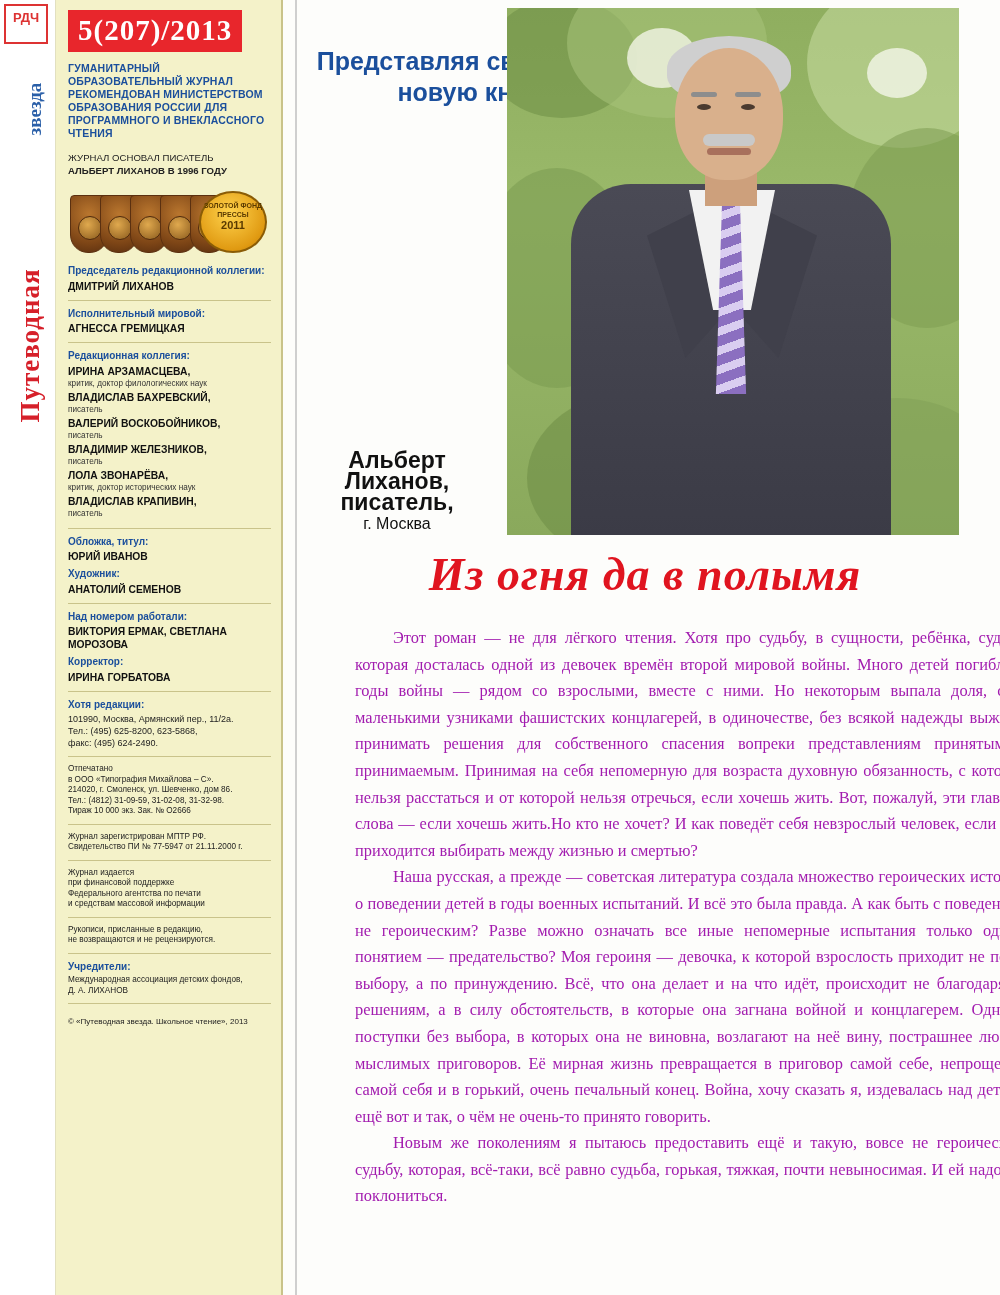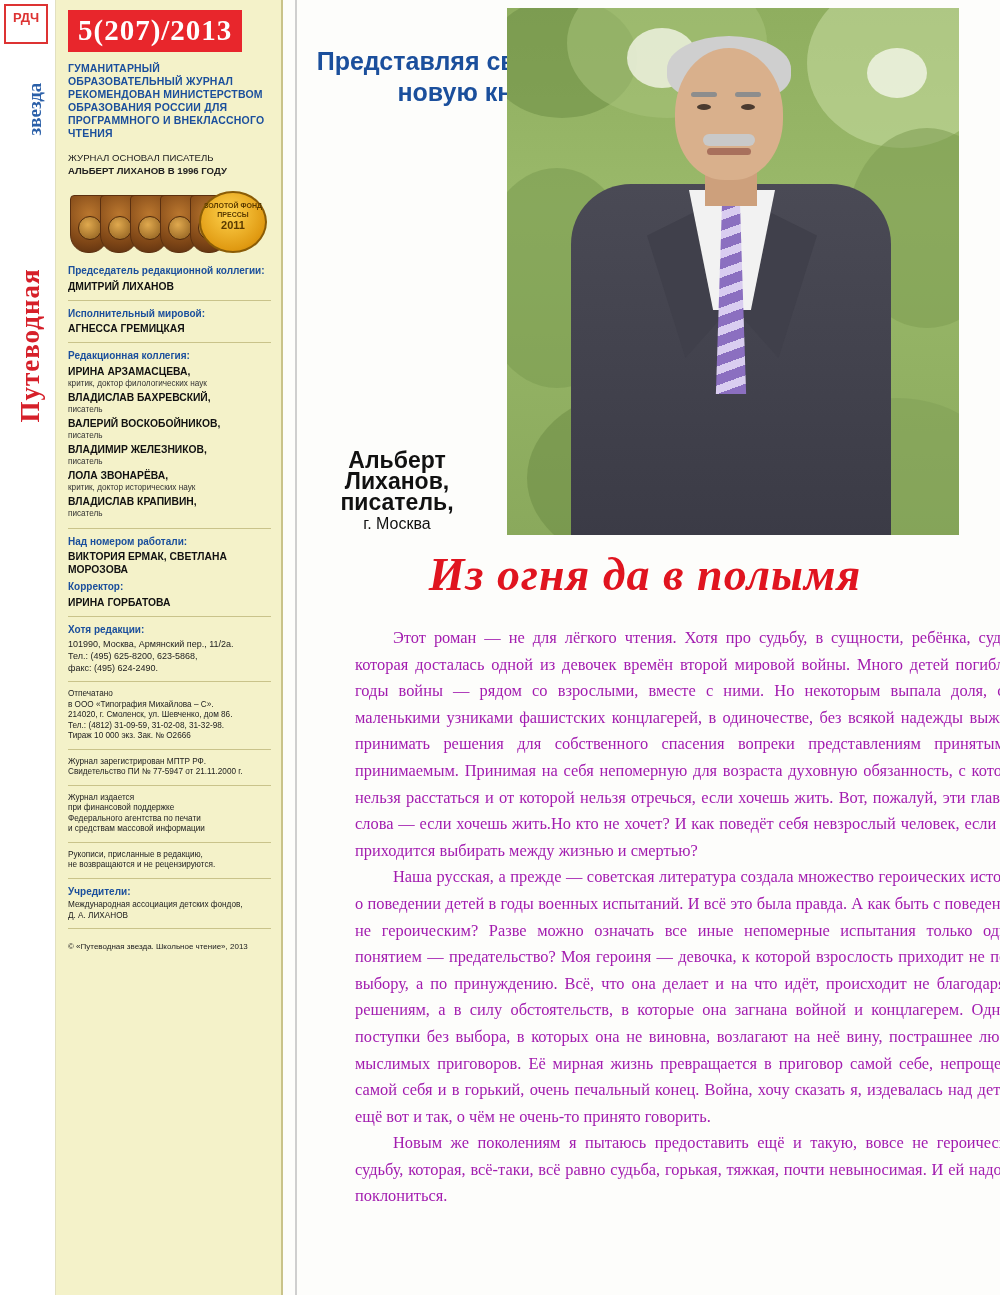--- a/index.html
+++ b/index.html
@@ -402,20 +402,26 @@
         <div class="nm">ВАЛЕРИЙ ВОСКОБОЙНИКОВ,</div>
         <div class="role">писатель</div>
         <div class="nm">ВЛАДИМИР ЖЕЛЕЗНИКОВ,</div>
         <div class="role">писатель</div>
         <div class="nm">ЛОЛА ЗВОНАРЁВА,</div>
         <div class="role">критик, доктор исторических наук</div>
         <div class="nm">ВЛАДИСЛАВ КРАПИВИН,</div>
         <div class="role">писатель</div>
       </div>
 
+      <div class="sec">
+        <div class="hdr">Обложка, титул:</div>
+        <div class="nm">ЮРИЙ ИВАНОВ</div>
+        <div class="hdr" style="margin-top:5px">Художник:</div>
+        <div class="nm">АНАТОЛИЙ СЕМЕНОВ</div>
+      </div>
 
       <div class="sec">
         <div class="hdr">Над номером работали:</div>
         <div class="nm">ВИКТОРИЯ ЕРМАК, СВЕТЛАНА МОРОЗОВА</div>
         <div class="hdr" style="margin-top:5px">Корректор:</div>
         <div class="nm">ИРИНА ГОРБАТОВА</div>
       </div>
 
       <div class="sec">
         <div class="hdr">Хотя редакции:</div>

